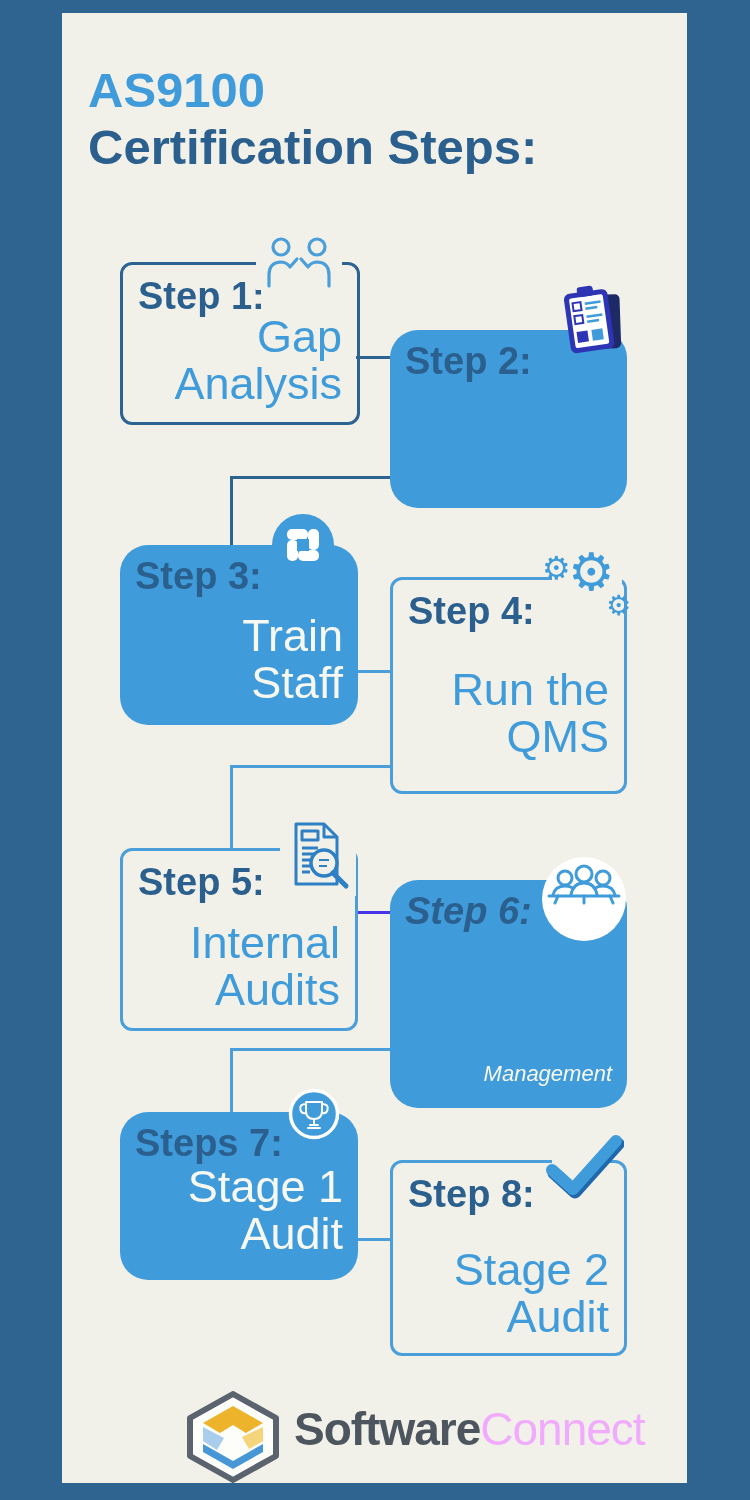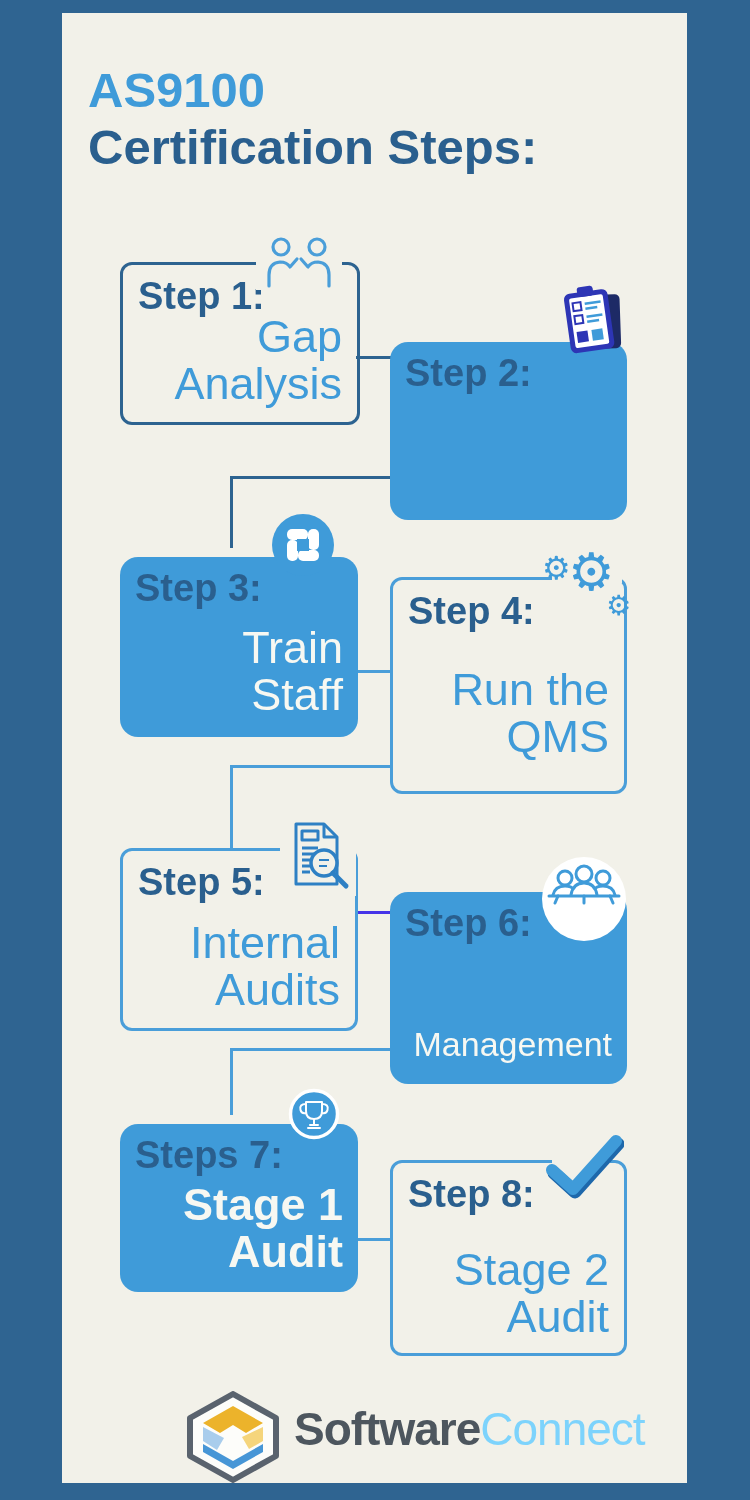--- a/index.html
+++ b/index.html
@@ -14,49 +14,49 @@
     position:absolute;left:62px;top:13px;width:625px;height:1470px;
     background:#f2f1e9;
   }
   .abs{position:absolute;}
   
   .title{position:absolute;left:88px;top:62px;line-height:57px;font-weight:700;letter-spacing:0;}
   .title .t1{display:block;font-size:49px;color:#3f9bd9;}
   .title .t2{display:block;font-size:49px;color:#2a5f8e;}
   
   .box{position:absolute;box-sizing:border-box;padding-left:24px;}
-  .solid{background:#3f9bd9;border-radius:18px;margin-top:12px;}
+  .solid{background:#3f9bd9;border-radius:28px;}
   .outline-dark{border:3px solid #2d6390;border-radius:12px;}
   .outline-light{border:3px solid #4a9ed9;border-radius:12px;}
   .step-label{position:absolute;left:15px;top:10px;font-weight:700;font-size:38px;color:#2a5f8e;white-space:nowrap;}
   .sub{position:absolute;right:15px;text-align:right;line-height:1.04;font-weight:400;}
   .sub span{display:block;font-size:45px;}
   .sub-blue{color:#3f9bd9;text-align:right;}
   .sub-white{color:#f7f8f2;}
   #b1 .sub{bottom:14px;}
   #b2 .sub{bottom:12px;}
   #b2 .sub .l2{font-size:31px;}
   #b3 .sub{bottom:18px;}
   #b4 .sub{bottom:30px;}
   #b5 .sub{bottom:14px;}
   #b6 .sub{bottom:22px;}
-  #b6 .sub .l1{font-size:34px;text-align:right;}
-  #b7 .sub{bottom:16px;font-weight:bold;}
+  #b6 .sub .l1{font-size:22px;text-align:right;}
+  #b7 .sub{bottom:22px;}
   #b8 .sub{bottom:12px;}
   
   .conn{position:absolute;background:#4a9ed9;}
   .conn.dark{background:#2d6390;}
   .conn.purple{background:#4634e8;}
   
   .icon-patch{position:absolute;background:#f2f1e9;}
   .gear{position:absolute;color:#3f9bd9;font-family:"DejaVu Sans", sans-serif;line-height:1;}
   
   .brand{position:absolute;left:294px;top:1402px;font-size:46px;letter-spacing:-1px;white-space:nowrap;}
   .brand .bold{font-weight:700;color:#4d565e;}
-  .brand .light{font-weight:400;color:#7dd3fc;}
+  .brand .light{font-weight:400;color:#f0abfc;}
 </style>
 </head>
 <body>
 
 <div class="panel"></div>
 
 <div class="title">
   <span class="t1">AS9100</span>
   <span class="t2">Certification Steps:</span>
 </div>
@@ -101,21 +101,21 @@
 </div>
 
 <div id="b5" class="box outline-light" style="left:120px;top:848px;width:238px;height:183px;">
   <div class="step-label">Step 5:</div>
   <div class="sub sub-blue">
     <span class="l1">Internal</span>
     <span class="l2">Audits</span>
   </div>
 </div>
 
-<div id="b6" class="box solid" style="left:390px;top:880px;width:237px;height:192px;">
+<div id="b6" class="box solid" style="left:390px;top:880px;width:237px;height:228px;font-style:italic;">
   <div class="step-label">Step 6:</div>
   <div class="sub sub-white">
     <span class="l1">Management</span>
   </div>
 </div>
 
 <div id="b7" class="box solid" style="left:120px;top:1112px;width:238px;height:168px;">
   <div class="step-label">Steps 7:</div>
   <div class="sub sub-white">
     <span class="l1">Stage 1</span>

